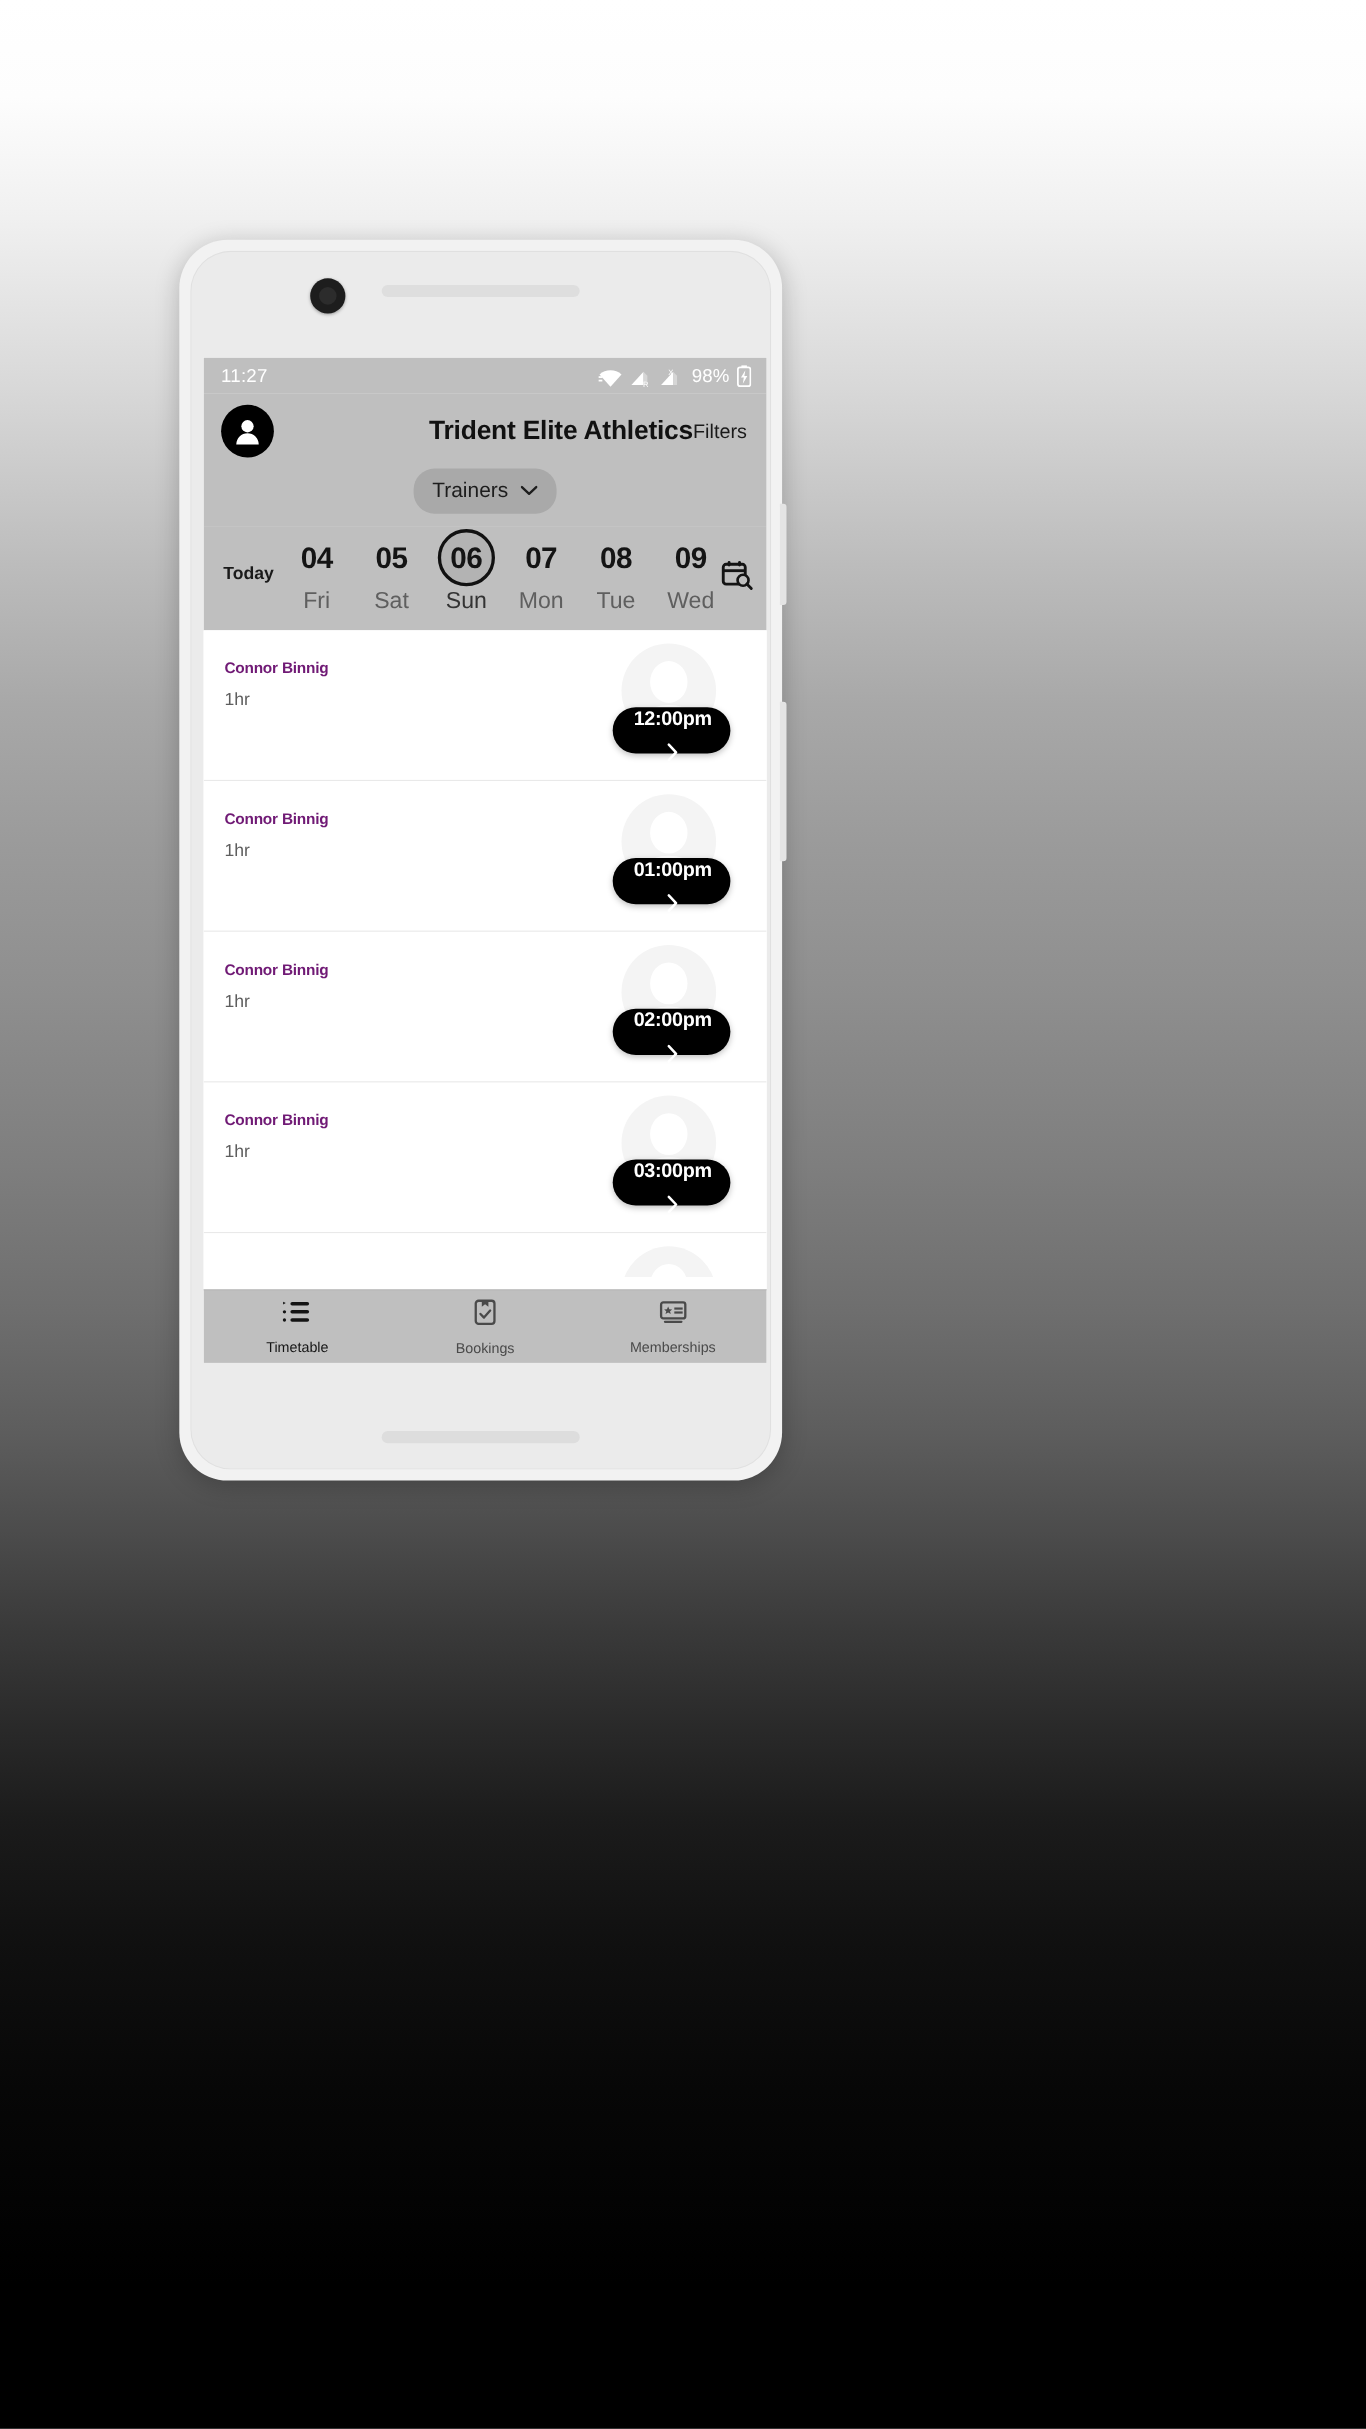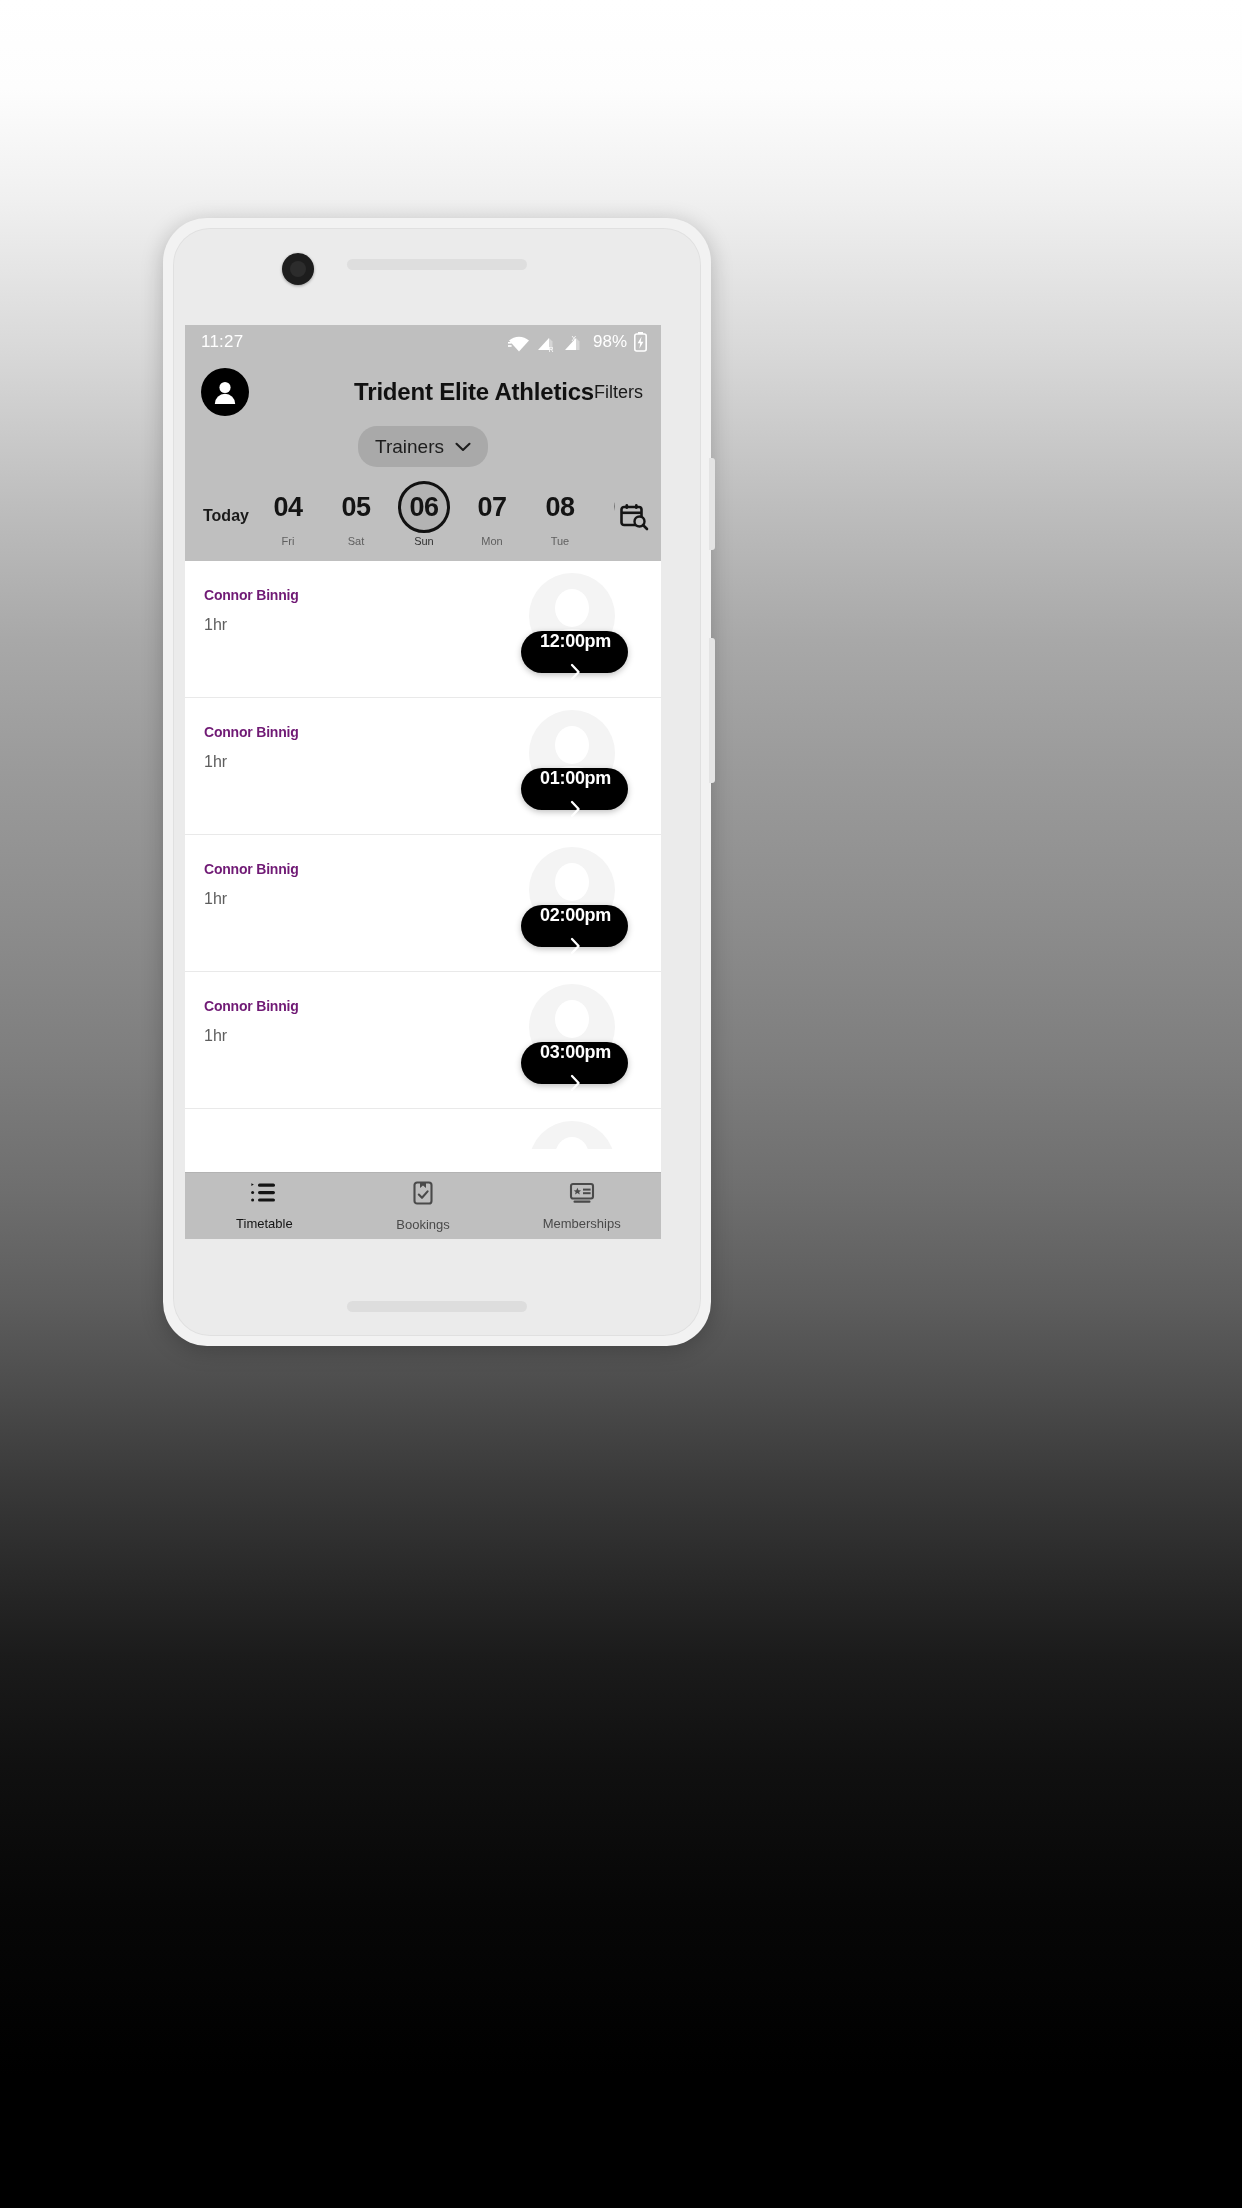--- a/index.html
+++ b/index.html
@@ -112,21 +112,21 @@
     height: 11px;
     border-radius: 6px;
     background: #dddddd;
   }
 
   
   .screen {
     position: absolute;
     left: 22px;
     top: 107px;
-    width: 476px;
+    width: 512px;
     height: 914px;
     background: #ffffff;
     overflow: hidden;
     display: flex;
     flex-direction: column;
   }
 
   
   .statusbar {
     height: 33px;
@@ -258,21 +258,21 @@
     border: 3px solid #111111;
     background: #b3b3b3;
   }
   .date-num {
     font-size: 27px;
     font-weight: bold;
     color: #141414;
     letter-spacing: -0.5px;
   }
   .date-dow {
-    font-size: 11px;
+    font-size: 21px;
     color: #5f5f5f;
     text-align: center;
   }
   .date-cell.selected .date-dow { color: #333333; }
 
   .cal-search-btn {
     flex: none;
     width: 46px;
     display: flex;
     align-items: center;

